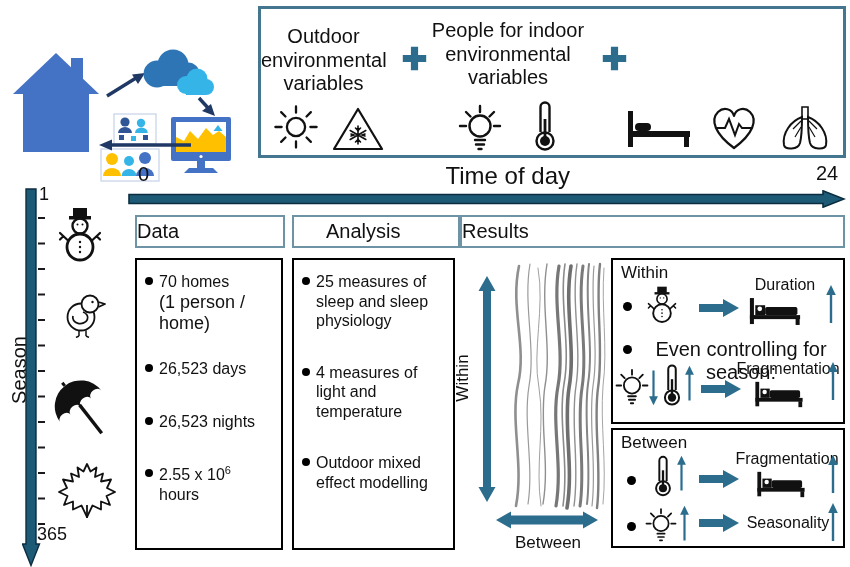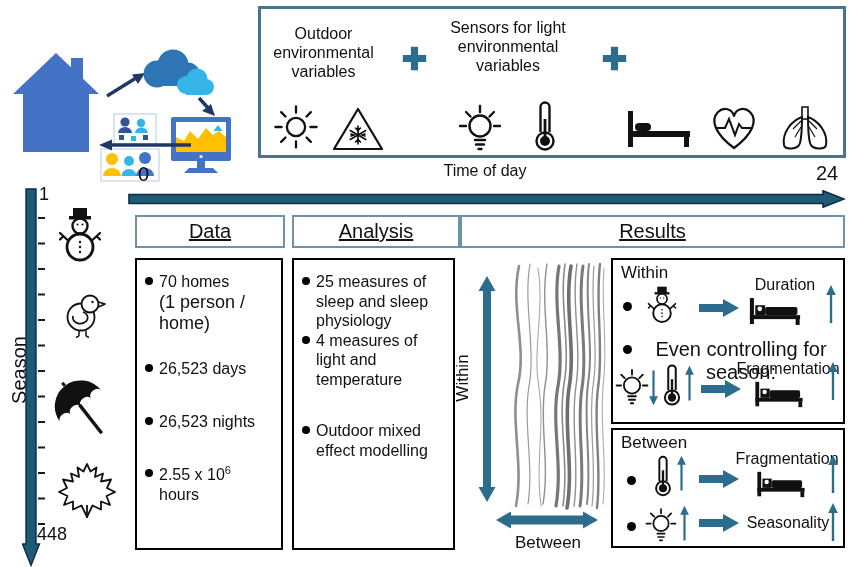--- a/index.html
+++ b/index.html
@@ -7,32 +7,32 @@
   body { font-family: "Liberation Sans", "DejaVu Sans", sans-serif; color:#111; }
   #stage { position:relative; width:850px; height:567px; background:#fff; overflow:hidden; }
   .abs { position:absolute; }
 
   
   .title-box { left:8px; top:8px; width:232px; height:30px; border:2px solid #000;
                display:flex; align-items:center; justify-content:center; font-size:17px; background:#fff; }
 
   
   .pipeline-box { left:258px; top:6px; width:588px; height:152px; border:3px solid #44768f; background:#fff; }
-  .pg-label { position:absolute; text-align:center; font-size:16px; line-height:1.18; }
+  .pg-label { position:absolute; text-align:center; font-size:20px; line-height:1.18; }
   .plus-sign { position:absolute; width:27px; height:27px; }
 
   
   .axis-num { font-size:20px; }
-  .axis-title { font-size:16px; text-align:center; }
+  .axis-title { font-size:24px; text-align:right; }
   .season-label { left:-30px; top:358px; width:100px; height:24px; text-align:center;
                   font-size:20px; transform:rotate(-90deg); }
 
   
-  .panel-header { border:2px solid #6d93a5; display:flex; align-items:center; justify-content:center;
-                  font-size:20px; background:#fff;text-decoration:underline; }
+  .panel-header { border:2px solid #6d93a5; display:flex; align-items:center; justify-content:flex-start;
+                  font-size:20px; background:#fff; }
   .panel-body { border:2px solid #000; background:#fff; padding:12px 6px 6px 8px; }
   .bullet-item { display:flex; gap:6px; font-size:16px; line-height:1.22; }
   .dot { width:8px; height:8px; border-radius:50%; background:#000; flex:0 0 auto; margin-top:5px; }
   .sub-line { font-size:18px; }
   sup { font-size:11px; }
 
   
   .result-box { border:2px solid #000; background:#fff; }
   .rb-title { position:absolute; left:8px; top:3px; font-size:17px; }
   .outcome-label { position:absolute; font-size:16px; text-align:center; }
@@ -229,21 +229,21 @@
     <div class="pg-label" style="left:0; top:16px; width:125px;">
       <div>Outdoor</div>
       <div>environmental</div>
       <div>variables</div>
     </div>
     <svg class="plus-sign" style="left:140px; top:36px;">
         <use href="#i-plus"></use>
       </svg>
 
     <div class="pg-label" style="left:163px; top:10px; width:168px;">
-      <div>Sensors for light</div>
+      <div>People for indoor</div>
       <div>environmental</div>
       <div>variables</div>
     </div>
     <svg class="plus-sign" style="left:340px; top:36px;">
         <use href="#i-plus"></use>
       </svg>
 
 
     <svg class="abs" style="left:12px; top:95px;" width="46" height="46">
         <use href="#i-sun"></use>
@@ -270,21 +270,21 @@
 
   <div class="abs axis-num" style="left:138px; top:163px; width:30px;">0</div>
   <div class="abs axis-title" style="left:400px; top:162px; width:170px;">Time of day</div>
   <div class="abs axis-num" style="left:816px; top:162px; width:34px;">24</div>
   <svg class="abs" style="left:128px; top:190px;" width="718" height="18" viewBox="0 0 718 18">
     <polygon points="1,4.5 695,4.5 695,0.8 716,9 695,17.2 695,13.5 1,13.5" fill="#1d5a75" stroke="#0c2d40" stroke-width="1.6"></polygon>
   </svg>
 
   <div class="abs axis-num" style="left:39px; top:184px; font-size:18px;">1</div>
   <div class="abs season-label">Season</div>
-  <div class="abs axis-num" style="left:37px; top:524px; font-size:18px;">448</div>
+  <div class="abs axis-num" style="left:37px; top:524px; font-size:18px;">365</div>
   <svg class="abs" style="left:22px; top:188px;" width="26" height="379" viewBox="0 0 26 379">
     <polygon points="4,1 14,1 14,356 17.5,356 9,377.5 0.5,356 4,356" fill="#1d5a75" stroke="#0c2d40" stroke-width="1.4"></polygon>
     <path d="M16,30 h7 M16,55.5 h7 M16,81 h7 M16,106.5 h7 M16,132 h7 M16,157.5 h7 M16,183 h7 M16,208.5 h7 M16,234 h7 M16,259.5 h7 M16,285 h7 M16,310.5 h7 M16,336 h7" stroke="#1a1a1a" stroke-width="2.2"></path>
   </svg>
   <svg class="abs" style="left:58px; top:207px;" width="44" height="56">
       <use href="#i-snowman"></use>
     </svg>
   <svg class="abs" style="left:60px; top:292px;" width="46" height="46">
       <use href="#i-chick"></use>
     </svg>
@@ -312,25 +312,25 @@
       <span class="dot"></span>
         <span>26,523 nights</span>
     </div>
     <div class="bullet-item">
       <span class="dot"></span>
       <span><span>2.55 x 10</span><sup>6</sup><br>
         <span>hours</span></span>
     </div>
   </div>
 
-  <div class="abs panel-header" style="left:292px; top:215px; width:168px; height:33px;">
+  <div class="abs panel-header" style="left:292px; top:215px; width:168px; height:33px;padding-left:32px;">
     <span>Analysis</span>
   </div>
   <div class="abs panel-body" style="left:292px; top:258px; width:163px; height:292px;">
-    <div class="bullet-item" style="">
+    <div class="bullet-item" style="margin-bottom:32px;">
       <span class="dot"></span>
         <span>25 measures of sleep and sleep physiology</span>
     </div>
     <div class="bullet-item" style="margin-bottom:32px;">
       <span class="dot"></span>
         <span>4 measures of light and temperature</span>
     </div>
     <div class="bullet-item">
       <span class="dot"></span>
         <span>Outdoor mixed effect modelling</span>

